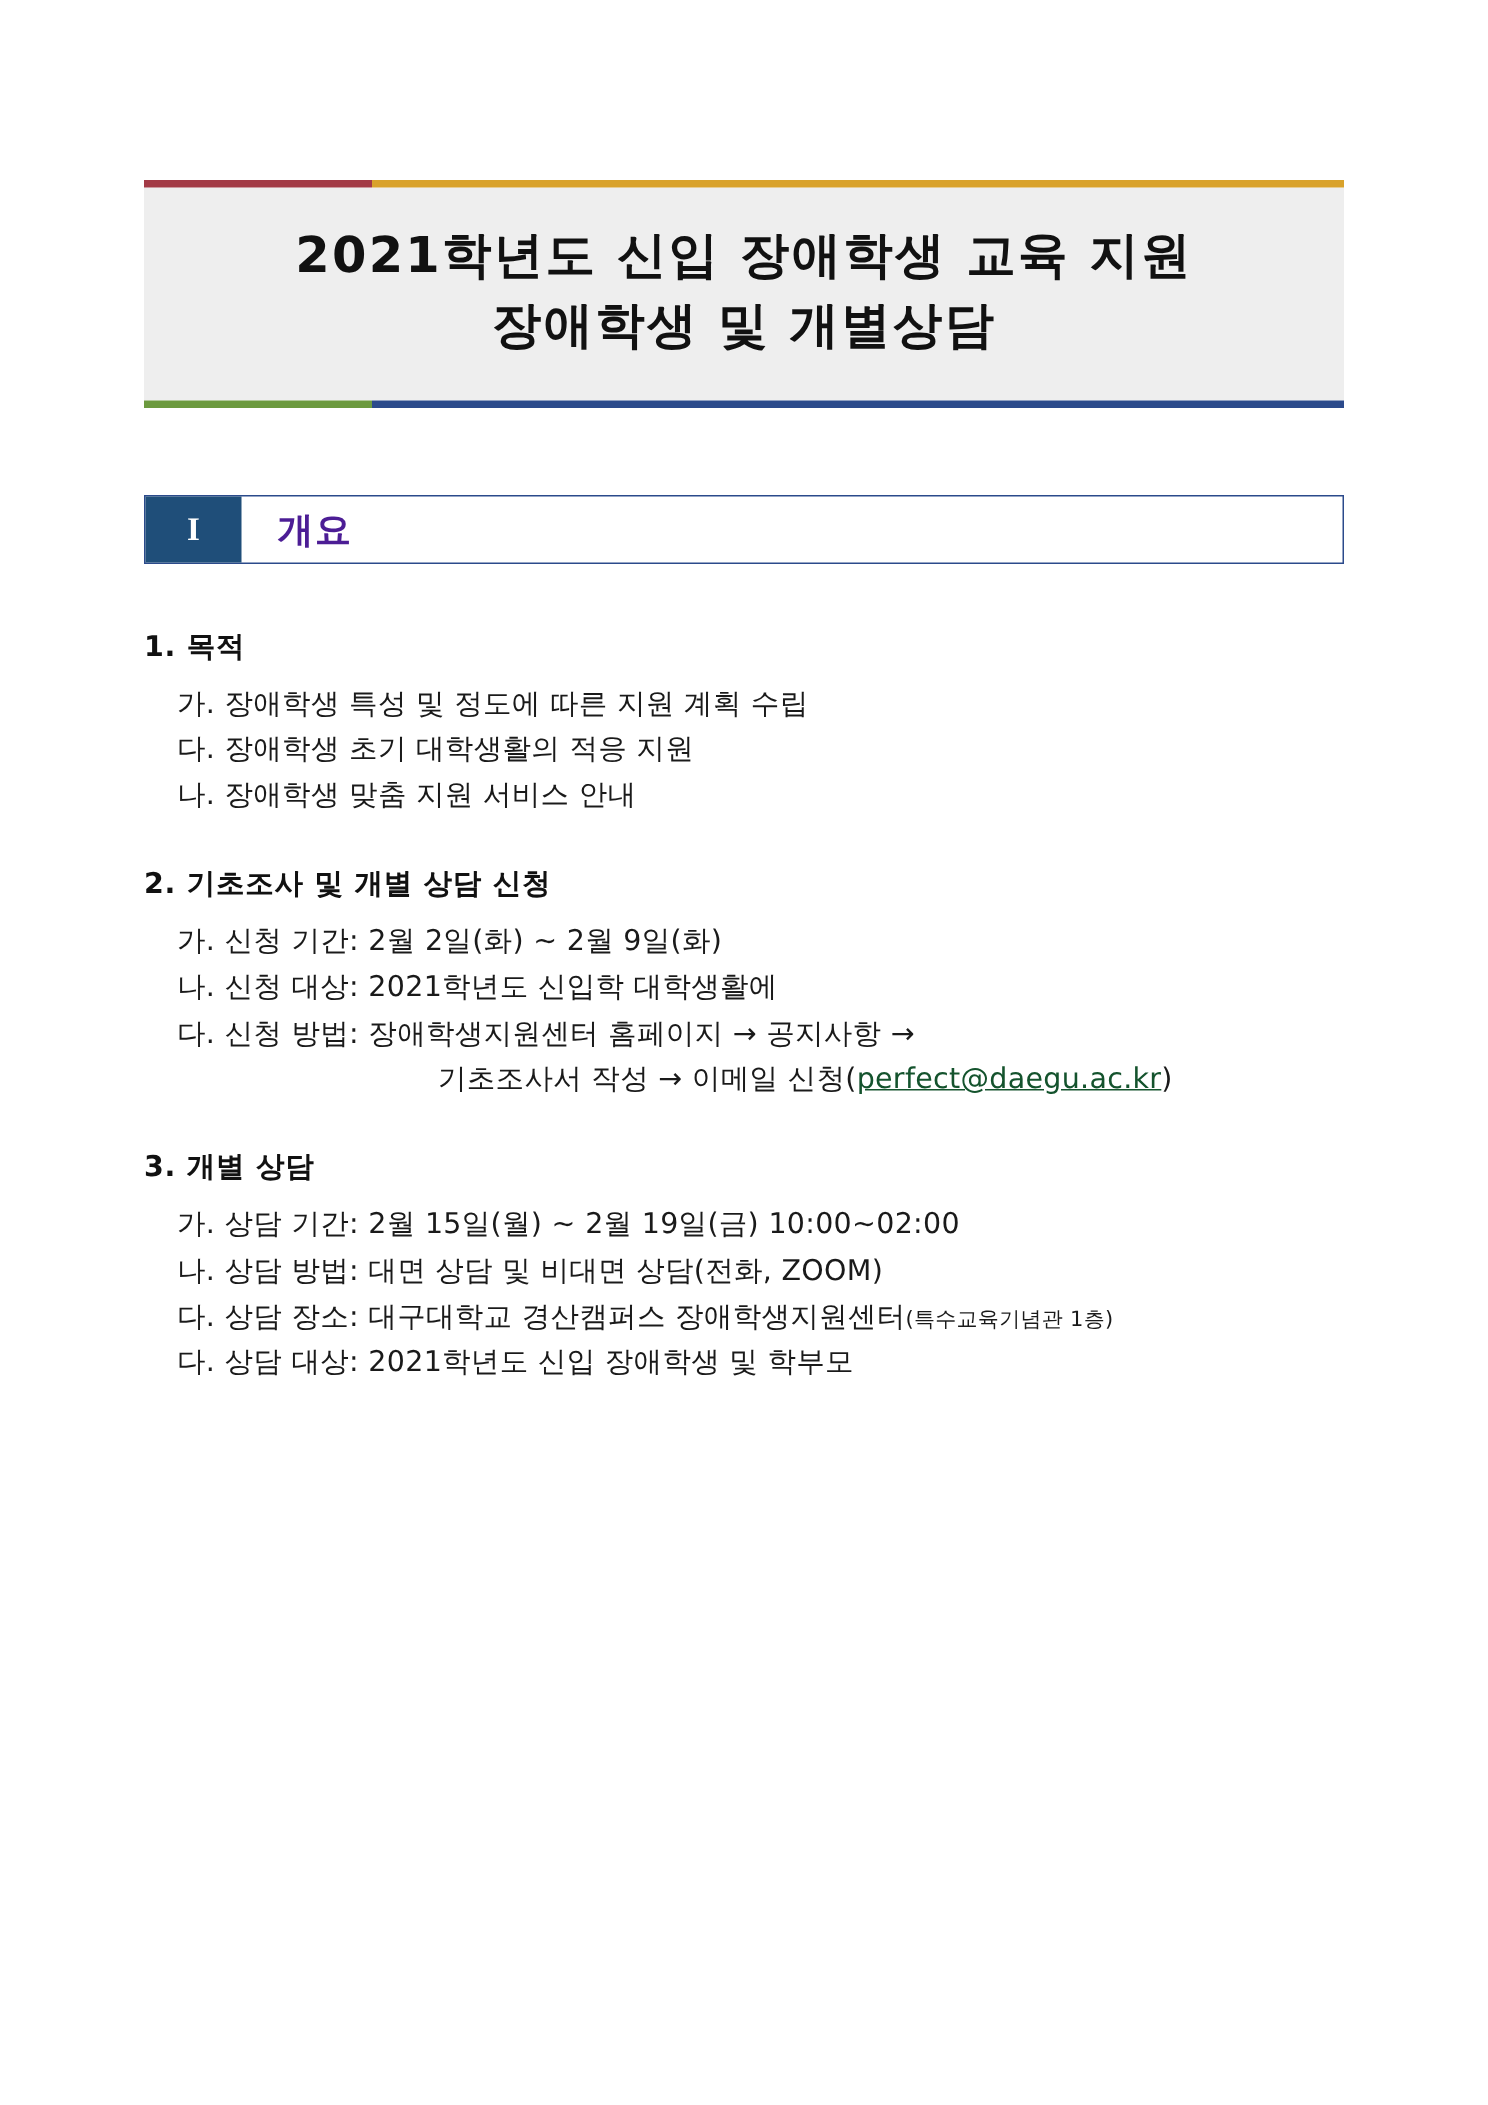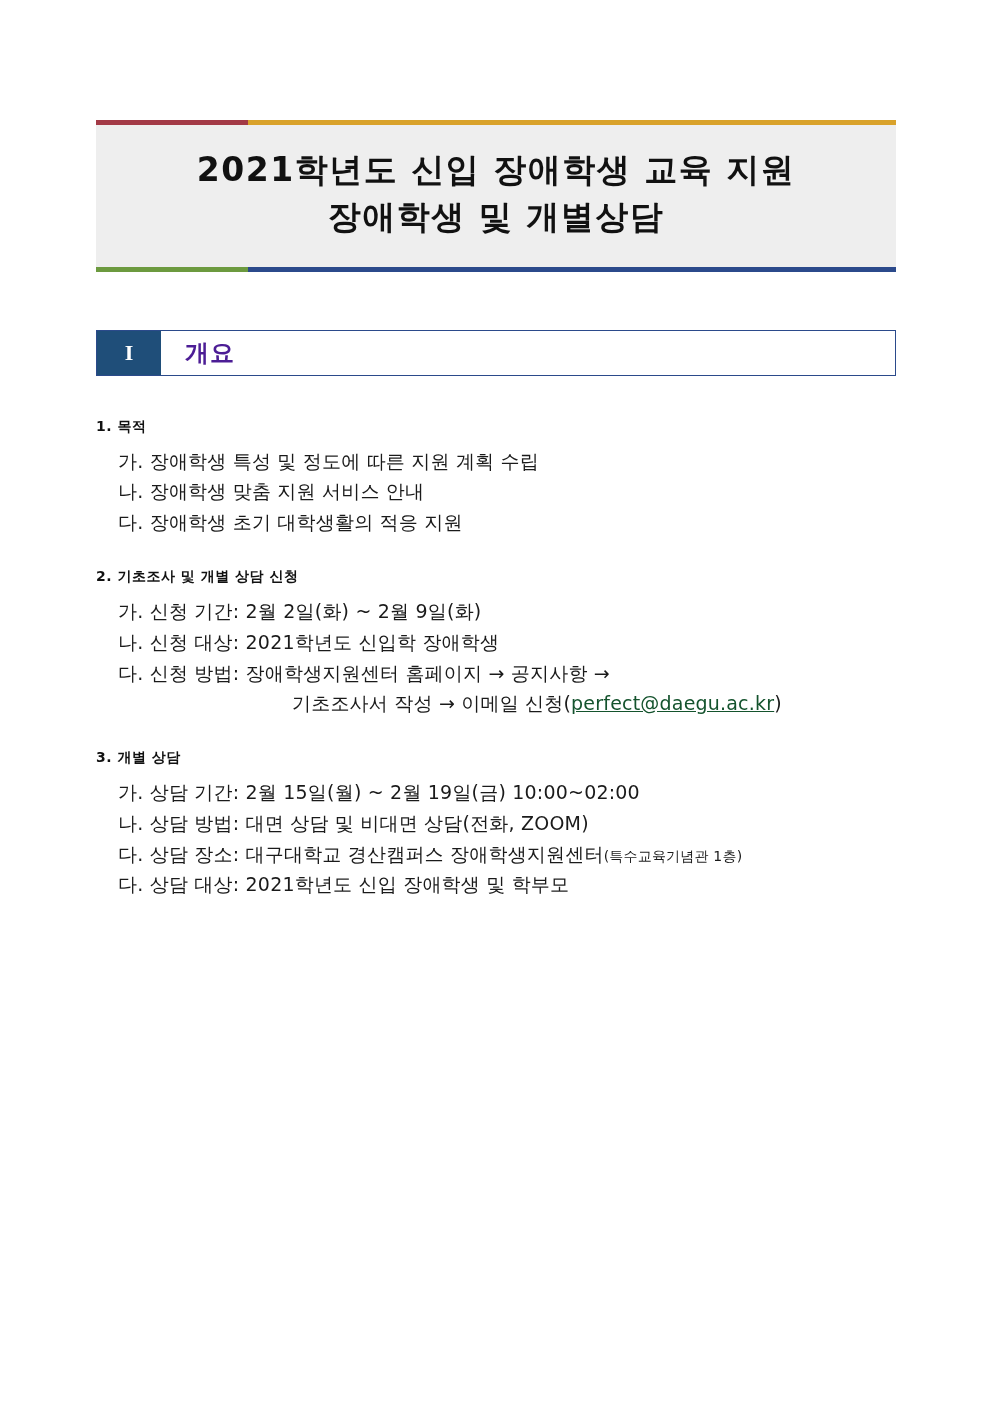--- a/index.html
+++ b/index.html
@@ -86,21 +86,21 @@
 
   
   .content {
     margin-top: 42px;
     font-family: "DejaVu Sans", "Liberation Sans", sans-serif;
   }
   .group { margin-bottom: 30px; }
   .group:last-child { margin-bottom: 0; }
 
   .group-title {
-    font-size: 14px;
+    font-size: 19px;
     font-weight: bold;
     color: #111111;
     margin-bottom: 10px;
     letter-spacing: 0.5px;
   }
   .item {
     font-size: 19px;
     line-height: 1.62;
     color: #1a1a1a;
     padding-left: 22px;
@@ -143,28 +143,28 @@
   <div class="section-header">
     <div class="section-num">I</div>
     <div class="section-title">개요</div>
   </div>
 
   <div class="content">
 
     <div class="group">
       <div class="group-title">1. 목적</div>
       <div class="item">가. 장애학생 특성 및 정도에 따른 지원 계획 수립</div>
+      <div class="item">다. 장애학생 초기 대학생활의 적응 지원</div>
       <div class="item">나. 장애학생 맞춤 지원 서비스 안내</div>
-      <div class="item">다. 장애학생 초기 대학생활의 적응 지원</div>
     </div>
 
     <div class="group">
       <div class="group-title">2. 기초조사 및 개별 상담 신청</div>
       <div class="item">가. 신청 기간: 2월 2일(화) ~ 2월 9일(화)</div>
-      <div class="item">나. 신청 대상: 2021학년도 신입학 장애학생</div>
+      <div class="item">나. 신청 대상: 2021학년도 신입학 대학생활에</div>
       <div class="item">다. 신청 방법: 장애학생지원센터 홈페이지 → 공지사항 →</div>
       <div class="item-cont">
         <span>기초조사서 작성 → 이메일 신청(</span><a class="link" href="#">perfect@daegu.ac.kr</a><span>)</span>
       </div>
     </div>
 
     <div class="group">
       <div class="group-title">3. 개별 상담</div>
       <div class="item">가. 상담 기간: 2월 15일(월) ~ 2월 19일(금) 10:00~02:00</div>
       <div class="item">나. 상담 방법: 대면 상담 및 비대면 상담(전화, ZOOM)</div>

